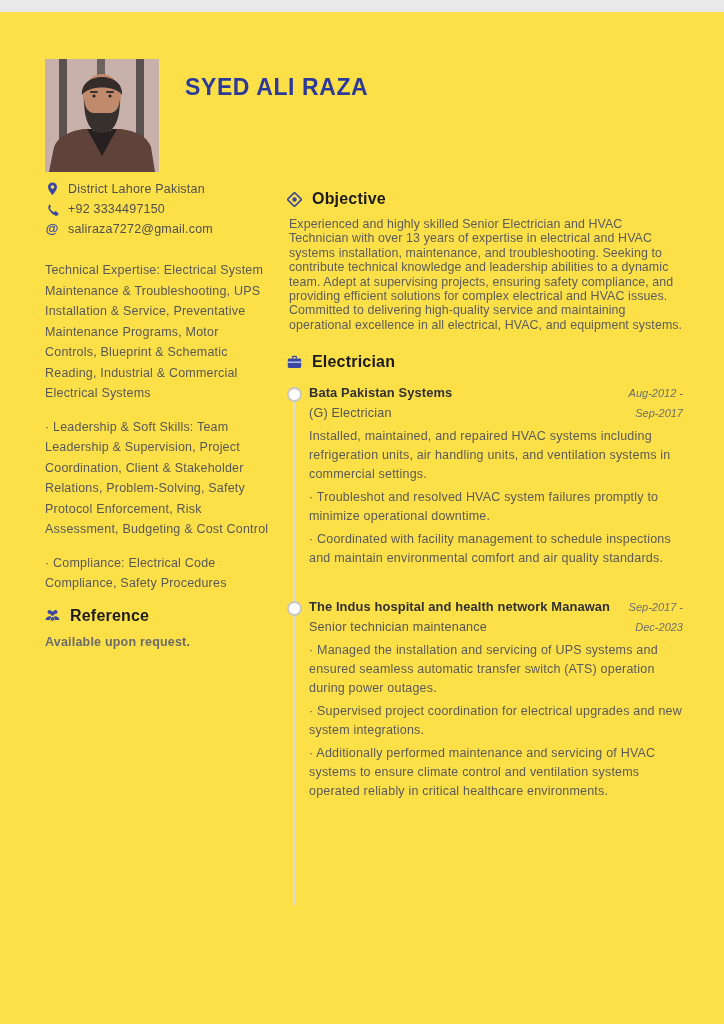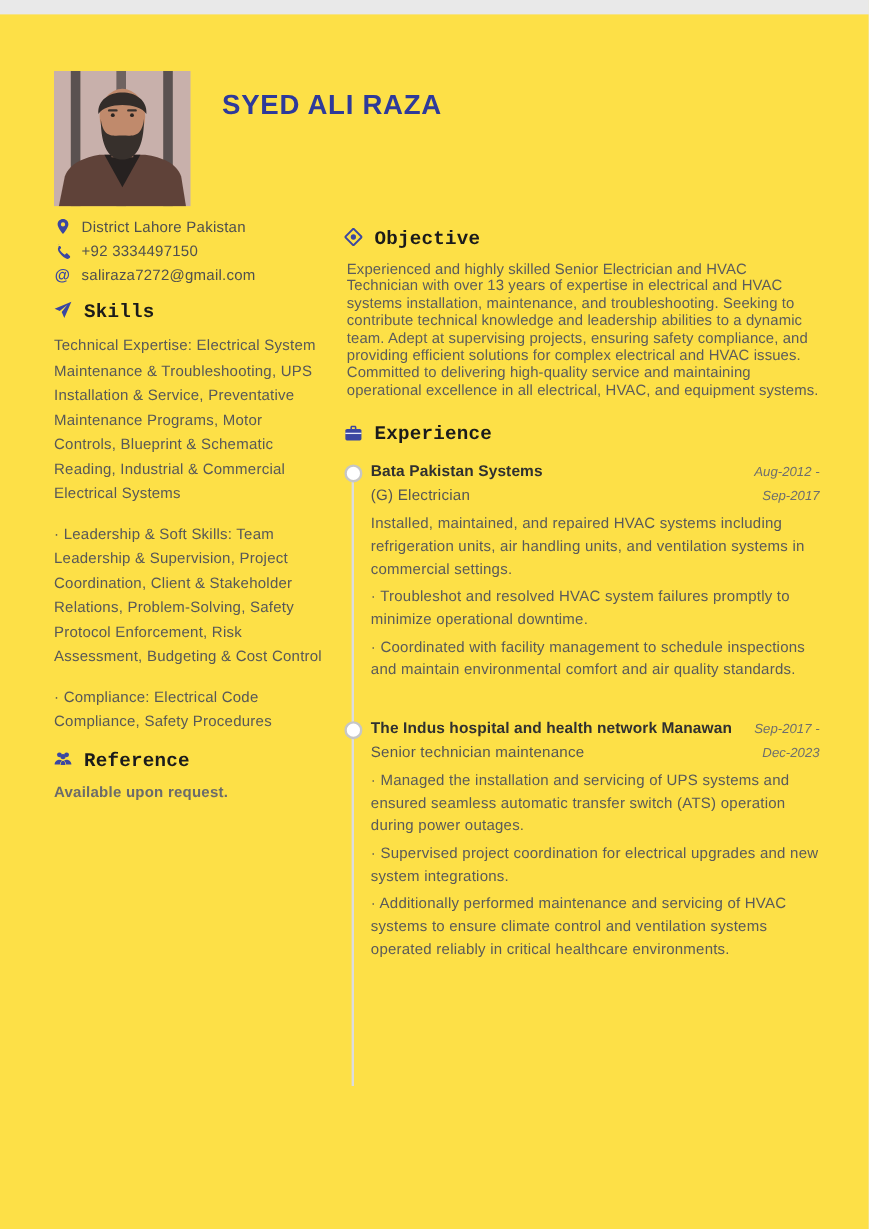--- a/index.html
+++ b/index.html
@@ -21,21 +21,21 @@
     font-size:23px;font-weight:bold;color:#2e3a9a;
     letter-spacing:0.6px;margin:0;
   }
   
   .contact{position:absolute;left:45px;top:167px;width:240px;}
   .contact-row{display:flex;align-items:center;height:20px;gap:9px;}
   .contact-row .txt{font-size:12.5px;color:#4f4f4f;letter-spacing:0.2px;}
   .cicon{width:14px;height:14px;flex:0 0 14px;display:flex;align-items:center;justify-content:center;}
   .at-glyph{font-size:13px;font-weight:bold;color:#3b47a1;line-height:14px;}
   
-  .sec-head{display:flex;gap:10px;margin:0;font-family:Liberation Mono, monospace;}
+  .sec-head{display:flex;align-items:center;gap:10px;margin:0;}
   .sec-head .hicon{width:15px;height:15px;flex:0 0 15px;display:flex;align-items:center;justify-content:center;}
   .sec-head .htxt{font-size:16px;font-weight:bold;color:#1b1b1b;letter-spacing:0.2px;}
   
   .left-col{position:absolute;left:45px;top:239px;width:226px;}
   .left-col p.skill{
     font-size:12.5px;color:#585858;line-height:20.5px;
     letter-spacing:0.2px;margin:0 0 13px 0;
   }
   .left-col .skills-body{margin-top:9px;}
   .ref-head{margin-top:8px;}
@@ -112,28 +112,20 @@
     </div>
     <div class="contact-row">
       <span class="cicon">
           <span class="at-glyph">@</span>
         </span>
       <span class="txt">saliraza7272@gmail.com</span>
     </div>
   </div>
 
   <div class="left-col">
-    <div class="sec-head">
-      <span class="hicon">
-        <svg width="15" height="15" viewBox="0 0 15 15">
-            <path d="M14.5,0.5 L0.5,6.2 L4.8,8.1 L11,3.2 L6.4,8.9 L8.6,14 Z" fill="#3b47a1"></path>
-          </svg>
-      </span>
-      <span class="htxt">Skills</span>
-    </div>
     <div class="skills-body">
       <p class="skill">Technical Expertise: Electrical System Maintenance &amp; Troubleshooting, UPS Installation &amp; Service, Preventative Maintenance Programs, Motor Controls, Blueprint &amp; Schematic Reading, Industrial &amp; Commercial Electrical Systems</p>
       <p class="skill">· Leadership &amp; Soft Skills: Team Leadership &amp; Supervision, Project Coordination, Client &amp; Stakeholder Relations, Problem-Solving, Safety Protocol Enforcement, Risk Assessment, Budgeting &amp; Cost Control</p>
       <p class="skill">· Compliance: Electrical Code Compliance, Safety Procedures</p>
     </div>
     <div class="sec-head ref-head">
       <span class="hicon">
         <svg width="15" height="13" viewBox="0 0 15 13">
             <circle cx="4.5" cy="3" r="2" fill="#3b47a1"></circle>
             <circle cx="10.5" cy="3" r="2" fill="#3b47a1"></circle>
@@ -161,21 +153,21 @@
     <p class="objective-text">Experienced and highly skilled Senior Electrician and HVAC Technician with over 13 years of expertise in electrical and HVAC systems installation, maintenance, and troubleshooting. Seeking to contribute technical knowledge and leadership abilities to a dynamic team. Adept at supervising projects, ensuring safety compliance, and providing efficient solutions for complex electrical and HVAC issues. Committed to delivering high-quality service and maintaining operational excellence in all electrical, HVAC, and equipment systems.</p>
 
     <div class="sec-head exp-head">
       <span class="hicon">
         <svg width="15" height="14" viewBox="0 0 15 14">
             <rect x="0.8" y="3.4" width="13.4" height="9.6" rx="1.4" fill="#3b47a1"></rect>
             <path d="M5,3.4 L5,2 C5,1.2 5.6,0.7 6.3,0.7 L8.7,0.7 C9.4,0.7 10,1.2 10,2 L10,3.4 L8.7,3.4 L8.7,2 L6.3,2 L6.3,3.4 Z" fill="#3b47a1"></path>
             <rect x="0.8" y="6.6" width="13.4" height="1.1" fill="#ffffff" opacity="0.9"></rect>
           </svg>
       </span>
-      <span class="htxt">Experience</span>
+      <span class="htxt">Electrician</span>
     </div>
 
     <div class="entries">
       <div class="timeline-line"></div>
 
       <div class="entry">
         <span class="dot"></span>
         <div class="entry-row">
           <span class="company">Bata Pakistan Systems</span>
           <span class="edate">Aug-2012 -</span>

